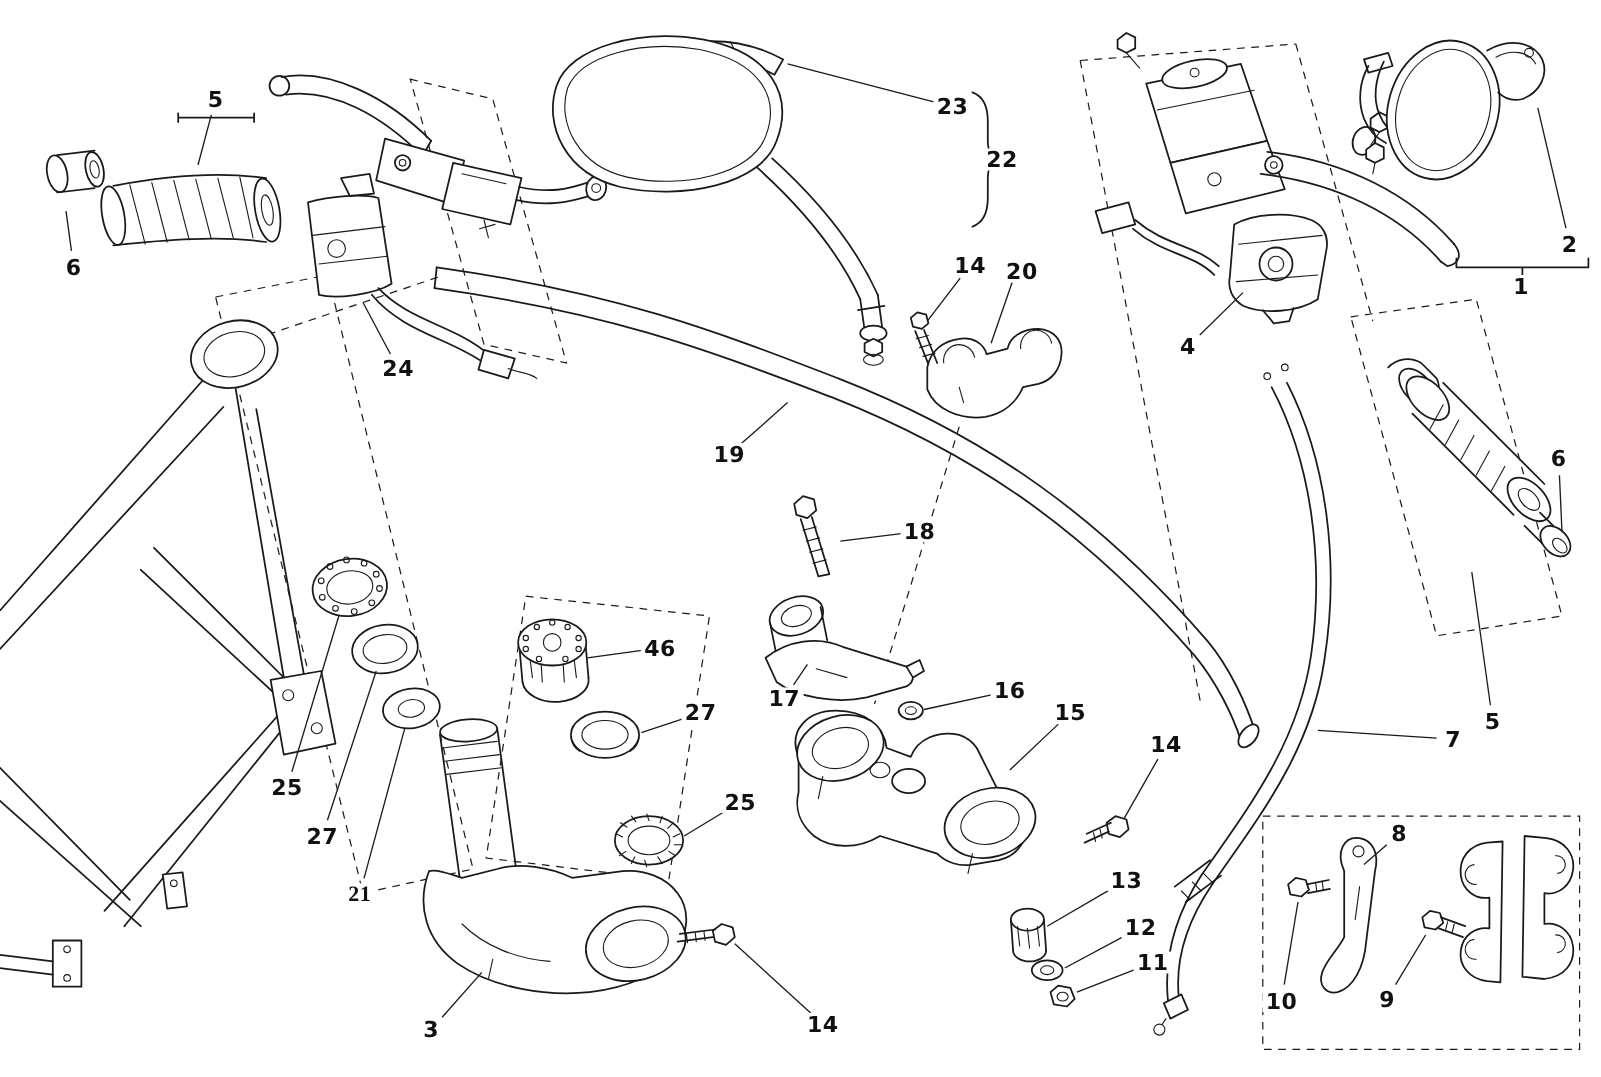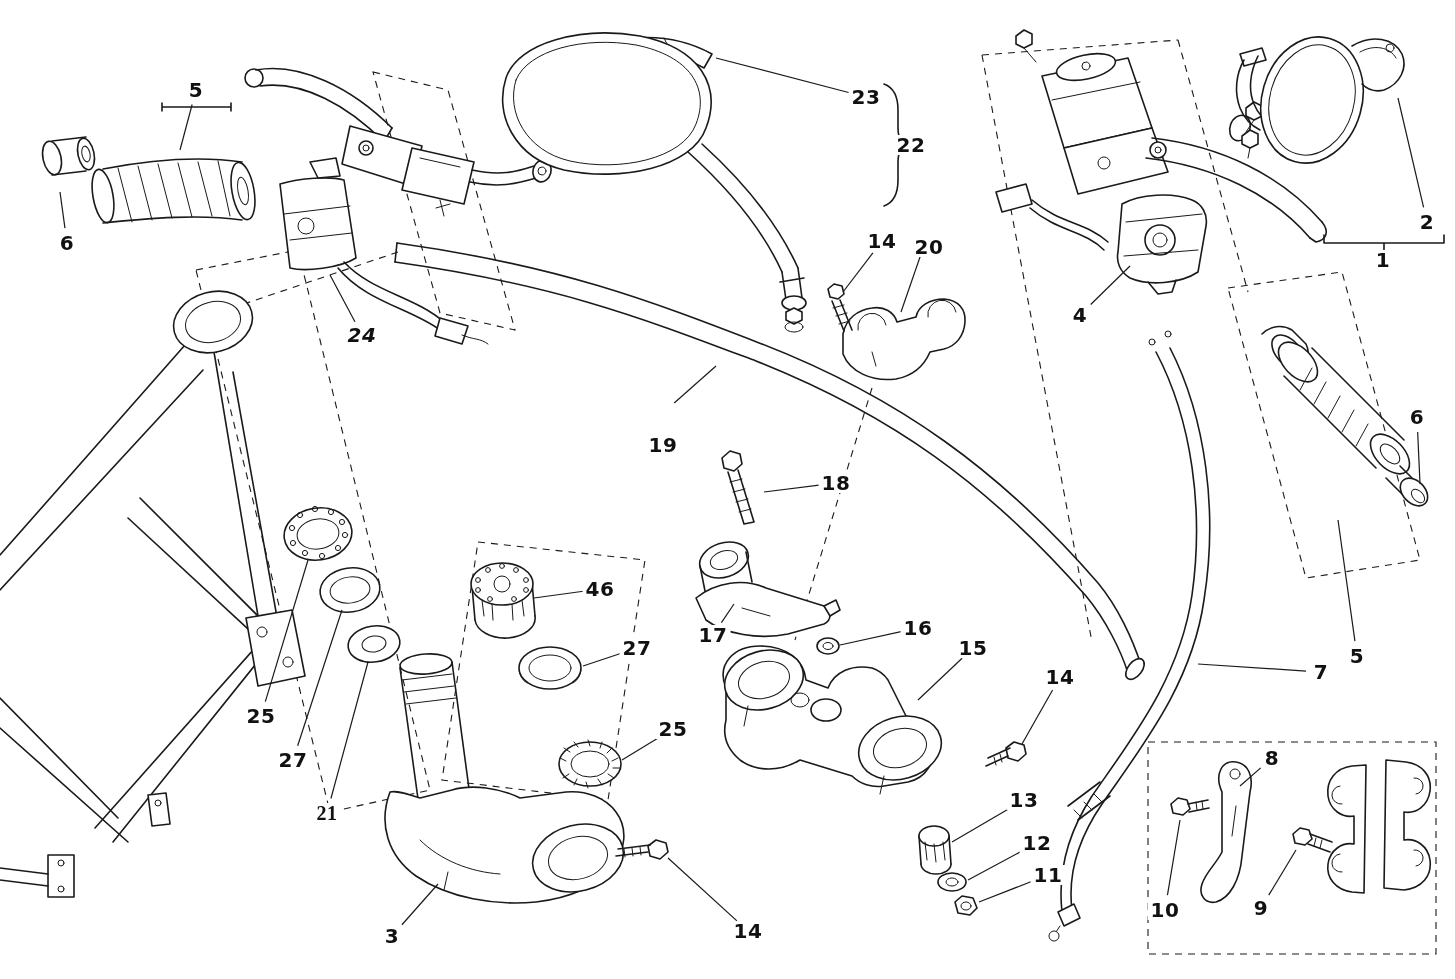--- a/index.html
+++ b/index.html
@@ -361,26 +361,26 @@
         <line x1="1090.7131925871377" y1="304.5010712646052" x2="1130" y2="266" class="leader"></line>
         <line x1="1260.711349579397" y1="767.8775691180277" x2="1240" y2="786" class="leader"></line>
         <line x1="1268.7499745182663" y1="895.1571850840159" x2="1296" y2="850" class="leader"></line>
         <line x1="1167.4659848095803" y1="895.2040911425179" x2="1180" y2="820" class="leader"></line>
       </g>
 </svg>
 
 <div id="callout-layer">
       <div class="callout" style="left: 196px; top: 90px;">5</div>
       <div class="callout" style="left: 67px; top: 243px;">6</div>
-      <div class="callout" style="left: 362px; top: 335px; font-style: italic;">24</div>
+      <div class="callout" style="left: 362px; top: 335px;">24</div>
       <div class="callout" style="left: 866px; top: 97px;">23</div>
       <div class="callout" style="left: 911px; top: 145px;">22</div>
       <div class="callout" style="left: 882px; top: 241px;">14</div>
       <div class="callout" style="left: 929px; top: 231px; margin-top: 16px;">20</div>
-      <div class="callout" style="left: 663px; top: 413px; margin-top: 32px;">19</div>
+      <div class="callout" style="left: 663px; top: 413px;">19</div>
       <div class="callout" style="left: 836px; top: 483px;">18</div>
       <div class="callout" style="left: 600px; top: 589px;">46</div>
       <div class="callout" style="left: 637px; top: 648px;">27</div>
       <div class="callout" style="left: 713px; top: 635px;">17</div>
       <div class="callout" style="left: 918px; top: 628px;">16</div>
       <div class="callout" style="left: 973px; top: 648px; text-align: right;">15</div>
       <div class="callout" style="left: 673px; top: 729px;">25</div>
       <div class="callout" style="left: 261px; top: 716px;">25</div>
       <div class="callout" style="left: 293px; top: 760px;">27</div>
       <div class="callout" style="left: 327px; top: 813px; font-family: Liberation Serif, serif;">21</div>

